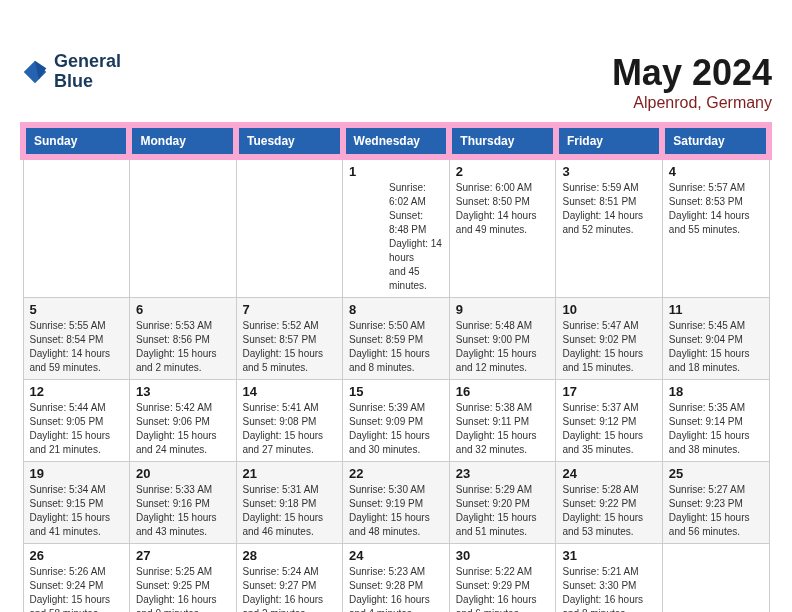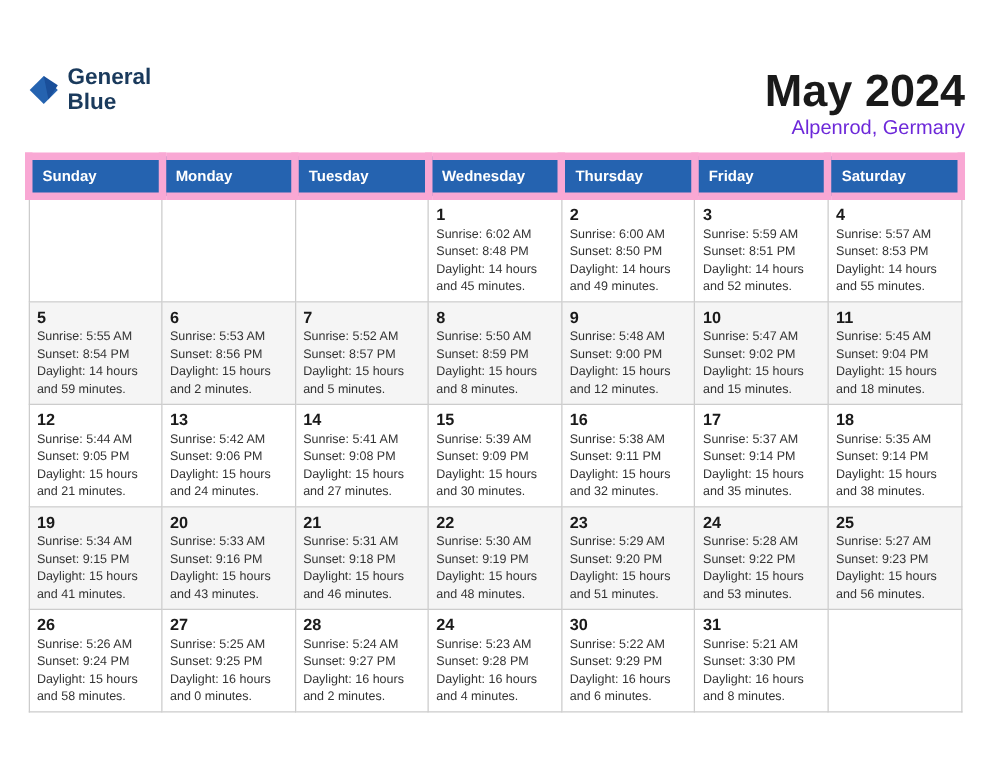--- a/index.html
+++ b/index.html
@@ -35,21 +35,21 @@
     .title-block {
       text-align: right;
     }
     .month-title {
       font-size: 36px;
       font-weight: bold;
       color: #1a1a1a;
     }
     .location-title {
       font-size: 16px;
-      color: #6d28d9;
+      color: #7f1d1d;
     }
     .calendar {
       width: 100%;
       border-collapse: collapse;
       font-size: 11px;
     }
     .calendar th {
       background: #2563b0;
       color: #fff;
       text-align: left;
@@ -117,21 +117,21 @@
         <th>Saturday</th>
       </tr>
   </thead>
   <tbody id="calendar-body">
   <tr>
         <td class="empty-cell"></td>
         <td class="empty-cell"></td>
         <td class="empty-cell"></td>
         <td>
           <span class="day-number">1</span>
-          <div class="day-info" style="white-space: pre-line;">Sunrise: 6:02 AM
+          <div class="day-info" style="white-space: pre-line; margin-left: 40px;">Sunrise: 6:02 AM
 Sunset: 8:48 PM
 Daylight: 14 hours
 and 45 minutes.</div>
         </td>
         <td>
           <span class="day-number">2</span>
           <div class="day-info" style="white-space: pre-line;">Sunrise: 6:00 AM
 Sunset: 8:50 PM
 Daylight: 14 hours
 and 49 minutes.</div>
@@ -234,21 +234,21 @@
         <td>
           <span class="day-number">16</span>
           <div class="day-info" style="white-space: pre-line;">Sunrise: 5:38 AM
 Sunset: 9:11 PM
 Daylight: 15 hours
 and 32 minutes.</div>
         </td>
         <td>
           <span class="day-number">17</span>
           <div class="day-info" style="white-space: pre-line;">Sunrise: 5:37 AM
-Sunset: 9:14 PM
+Sunset: 9:12 PM
 Daylight: 15 hours
 and 35 minutes.</div>
         </td>
         <td>
           <span class="day-number">18</span>
           <div class="day-info" style="white-space: pre-line;">Sunrise: 5:35 AM
 Sunset: 9:14 PM
 Daylight: 15 hours
 and 38 minutes.</div>
         </td>

